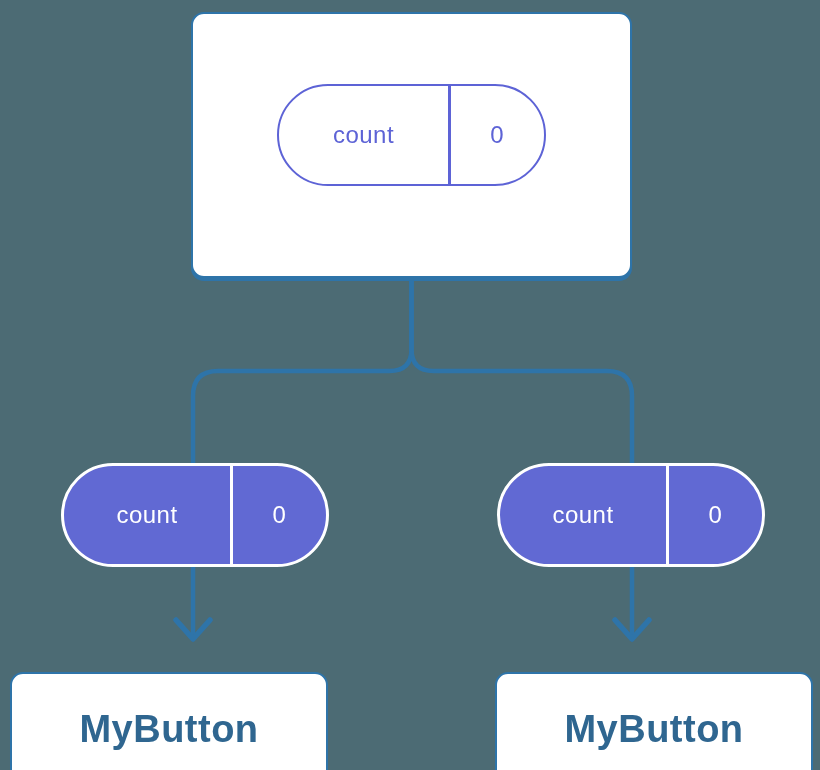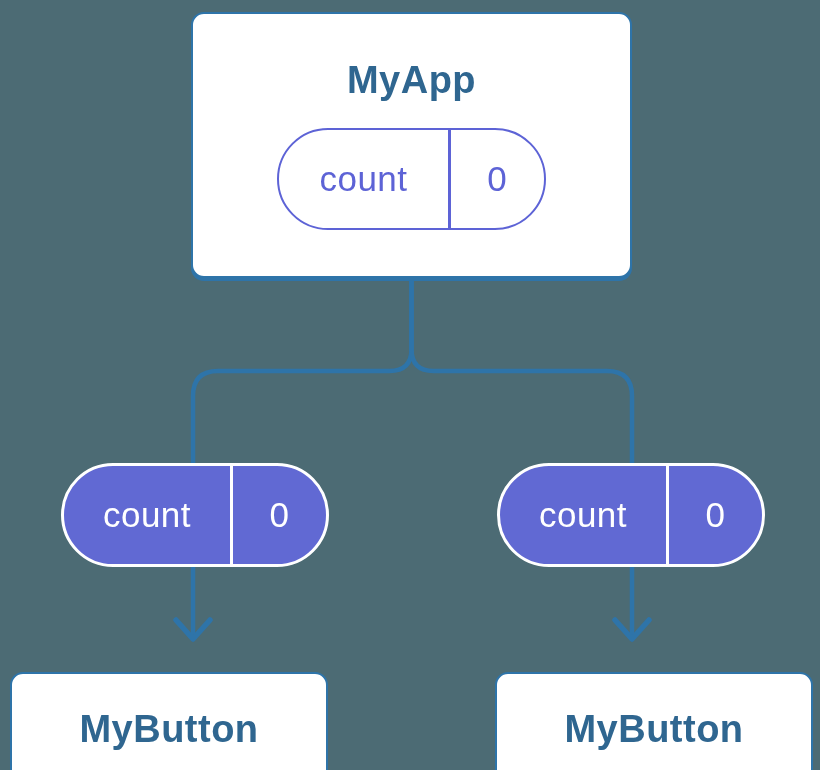--- a/index.html
+++ b/index.html
@@ -25,21 +25,21 @@
   #myapp-node .pill{margin-top:26px;}
   .leaf-node{justify-content:center;margin-top:24px;}
   #mybutton-node-left{left:10px;top:648px;width:318px;height:113px;}
   #mybutton-node-right{left:495px;top:648px;width:318px;height:113px;}
 
   .pill{
     display:flex;align-items:stretch;box-sizing:border-box;
     border-radius:999px;z-index:2;overflow:hidden;
   }
   .pill .cell{display:flex;align-items:center;justify-content:center;}
-  .pill .state-text{font-size:35px;letter-spacing:0.5px;white-space:nowrap;}
+  .pill .state-text{font-size:24px;letter-spacing:0.5px;white-space:nowrap;}
   .pill .cell-label{width:169px;}
   .pill .cell-value{flex:1;}
 
   .pill-outline{
     width:269px;height:102px;
     border:2.5px solid var(--state-purple,#5D63D6);
     background:var(--node-background,#fff);
     color:var(--state-purple,#5D63D6);
   }
   .pill-outline .pill-divider{width:2.5px;background:var(--state-purple,#5D63D6);}
@@ -61,21 +61,20 @@
 <div class="canvas">
 
   <svg class="connectors" width="820" height="770" viewBox="0 0 820 770">
     <path d="M 411.5 276 L 411.5 349 Q 411.5 371 389.5 371 L 218 371 Q 193 371 193 396 L 193 636" fill="none" style="stroke:var(--connector,#2E74A9)" stroke-width="4.5"></path>
     <path d="M 411.5 276 L 411.5 349 Q 411.5 371 433.5 371 L 607 371 Q 632 371 632 396 L 632 636" fill="none" style="stroke:var(--connector,#2E74A9)" stroke-width="4.5"></path>
     <path d="M 176 620 L 193 639 L 210 620" fill="none" style="stroke:var(--connector,#2E74A9)" stroke-width="5.5" stroke-linecap="round" stroke-linejoin="round"></path>
     <path d="M 615 620 L 632 639 L 649 620" fill="none" style="stroke:var(--connector,#2E74A9)" stroke-width="5.5" stroke-linecap="round" stroke-linejoin="round"></path>
   </svg>
 
   <div class="node" id="myapp-node">
-    <div class="node-title">MyApp</div>
     <div class="pill pill-outline">
       <div class="cell cell-label">
         <span class="state-text">count</span>
       </div>
       <div class="pill-divider"></div>
       <div class="cell cell-value">
         <span class="state-text">0</span>
       </div>
     </div>
   </div>

